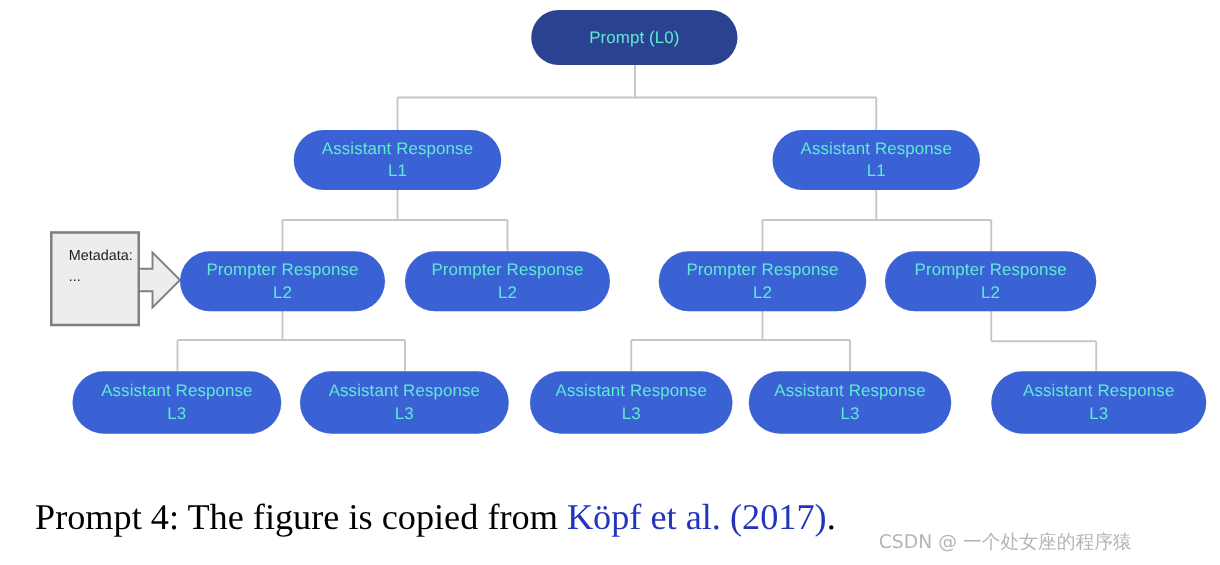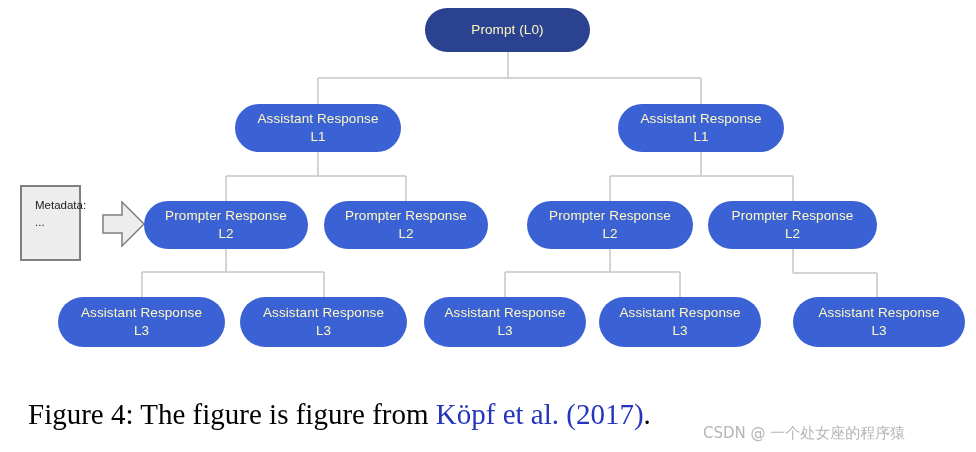--- a/index.html
+++ b/index.html
@@ -3,26 +3,26 @@
 <meta charset="utf-8">
 <style>
   html,body{margin:0;padding:0;background:#ffffff;}
   .stage{
     position:relative;width:976px;height:452px;background:#fff;overflow:hidden;
     font-family:"Liberation Sans",sans-serif;
   }
   .connectors{position:absolute;left:0;top:0;width:976px;height:452px;}
   .node{
     position:absolute;display:flex;flex-direction:column;align-items:center;justify-content:center;
-    background:var(--node-color,#3b62d4);color:#fef9c3;border-radius:26px;
+    background:var(--node-color,#3b62d4);color:#5eead4;border-radius:26px;
     font-size:13.5px;line-height:18px;text-align:center;letter-spacing:.1px;
   }
   .node.root{background:var(--root-color,#2a428f);border-radius:22px;}
   .metadata-box{
-    position:absolute;left:20px;top:185px;width:61px;height:76px;box-sizing:border-box;
+    position:absolute;left:40px;top:185px;width:72px;height:76px;box-sizing:border-box;
     background:var(--meta-fill,#ededed);border:2px solid var(--meta-border,#7f7f7f);
     font-size:11.5px;color:#1c1c1c;padding:10px 0 0 13px;line-height:17px;
   }
   .caption{
     position:absolute;left:28px;top:398px;white-space:nowrap;
     font-family:"Liberation Serif",serif;font-size:29px;color:#000;
   }
   .caption a{color:var(--link-color,#2434bd);text-decoration:none;cursor:pointer;}
   .watermark{
     position:absolute;left:703px;top:424px;white-space:nowrap;
@@ -94,17 +94,17 @@
   </div>
   <div class="node" style="left:599px;top:297px;width:162px;height:50px">
     <span>Assistant Response</span>
     <span>L3</span>
   </div>
   <div class="node" style="left:793px;top:297px;width:172px;height:50px">
     <span>Assistant Response</span>
     <span>L3</span>
   </div>
 
-  <div class="caption"><span>Figure 4: The figure is figure from </span><a>Köpf et al. (2017)</a><span>.</span></div>
+  <div class="caption"><span>Prompt 4: The figure is copied from </span><a>Köpf et al. (2017)</a><span>.</span></div>
 
   <div class="watermark">CSDN @ 一个处女座的程序猿</div>
 
 </div>
 
 </body></html>

